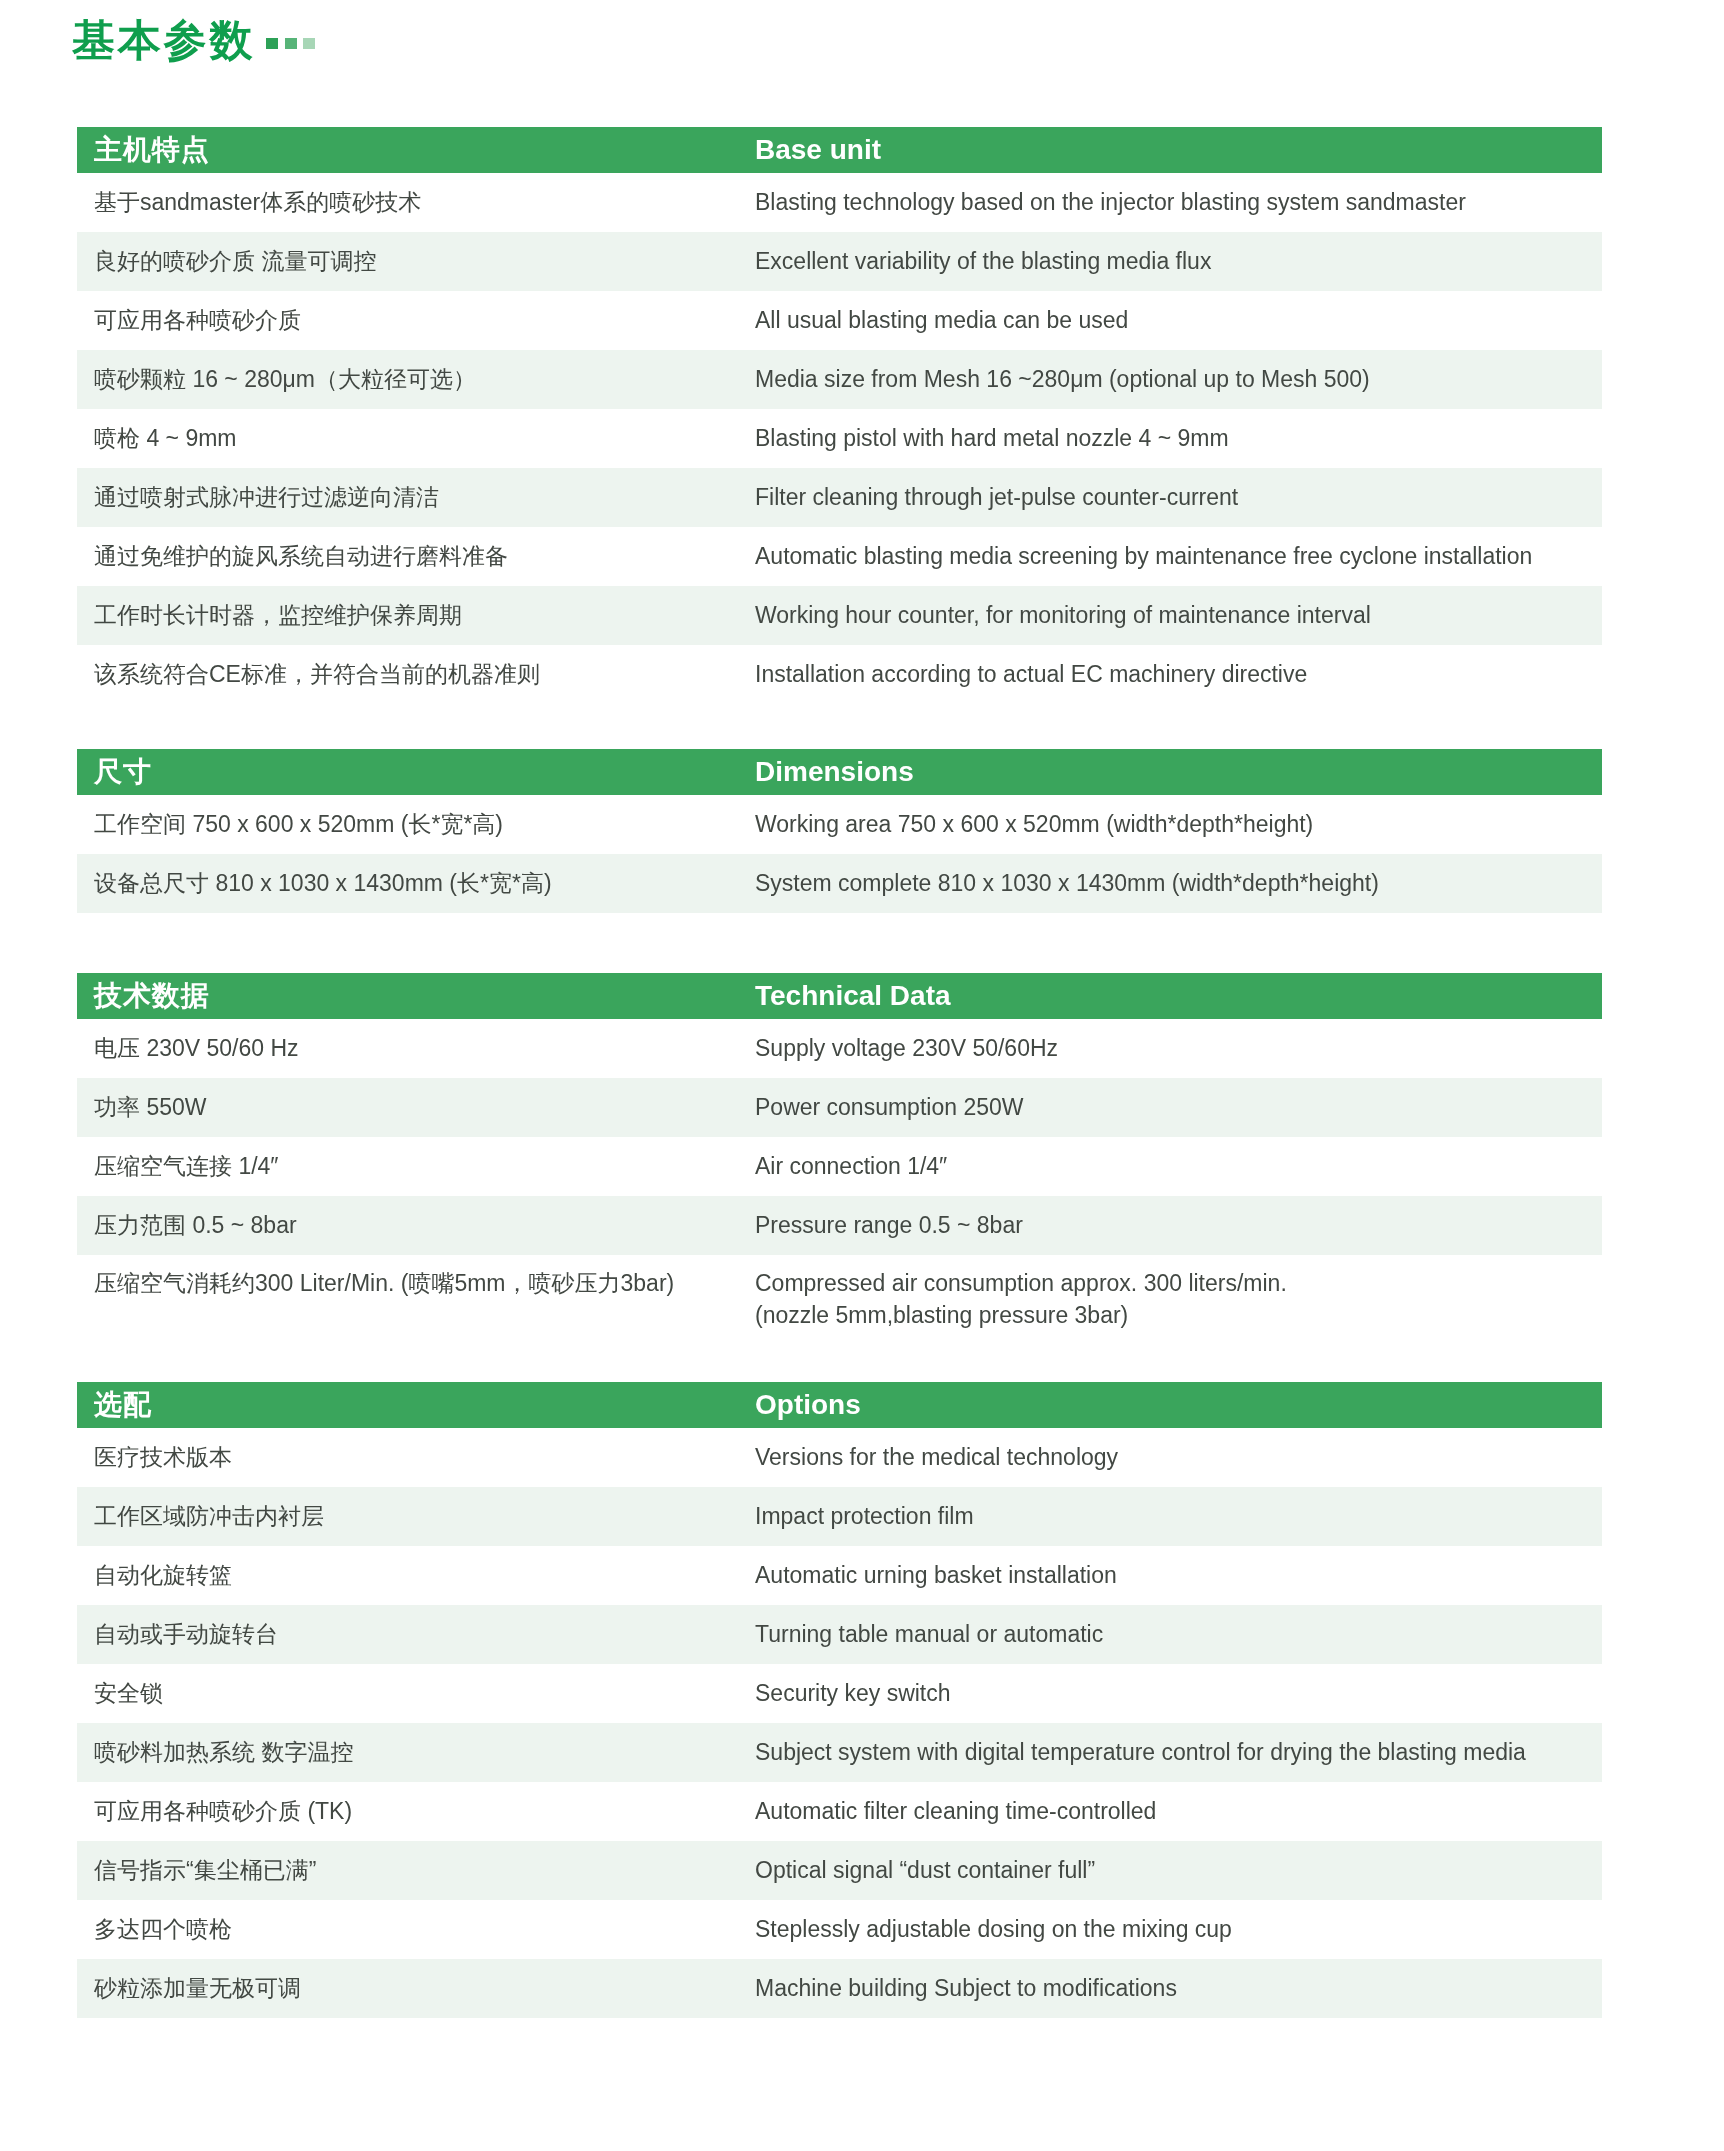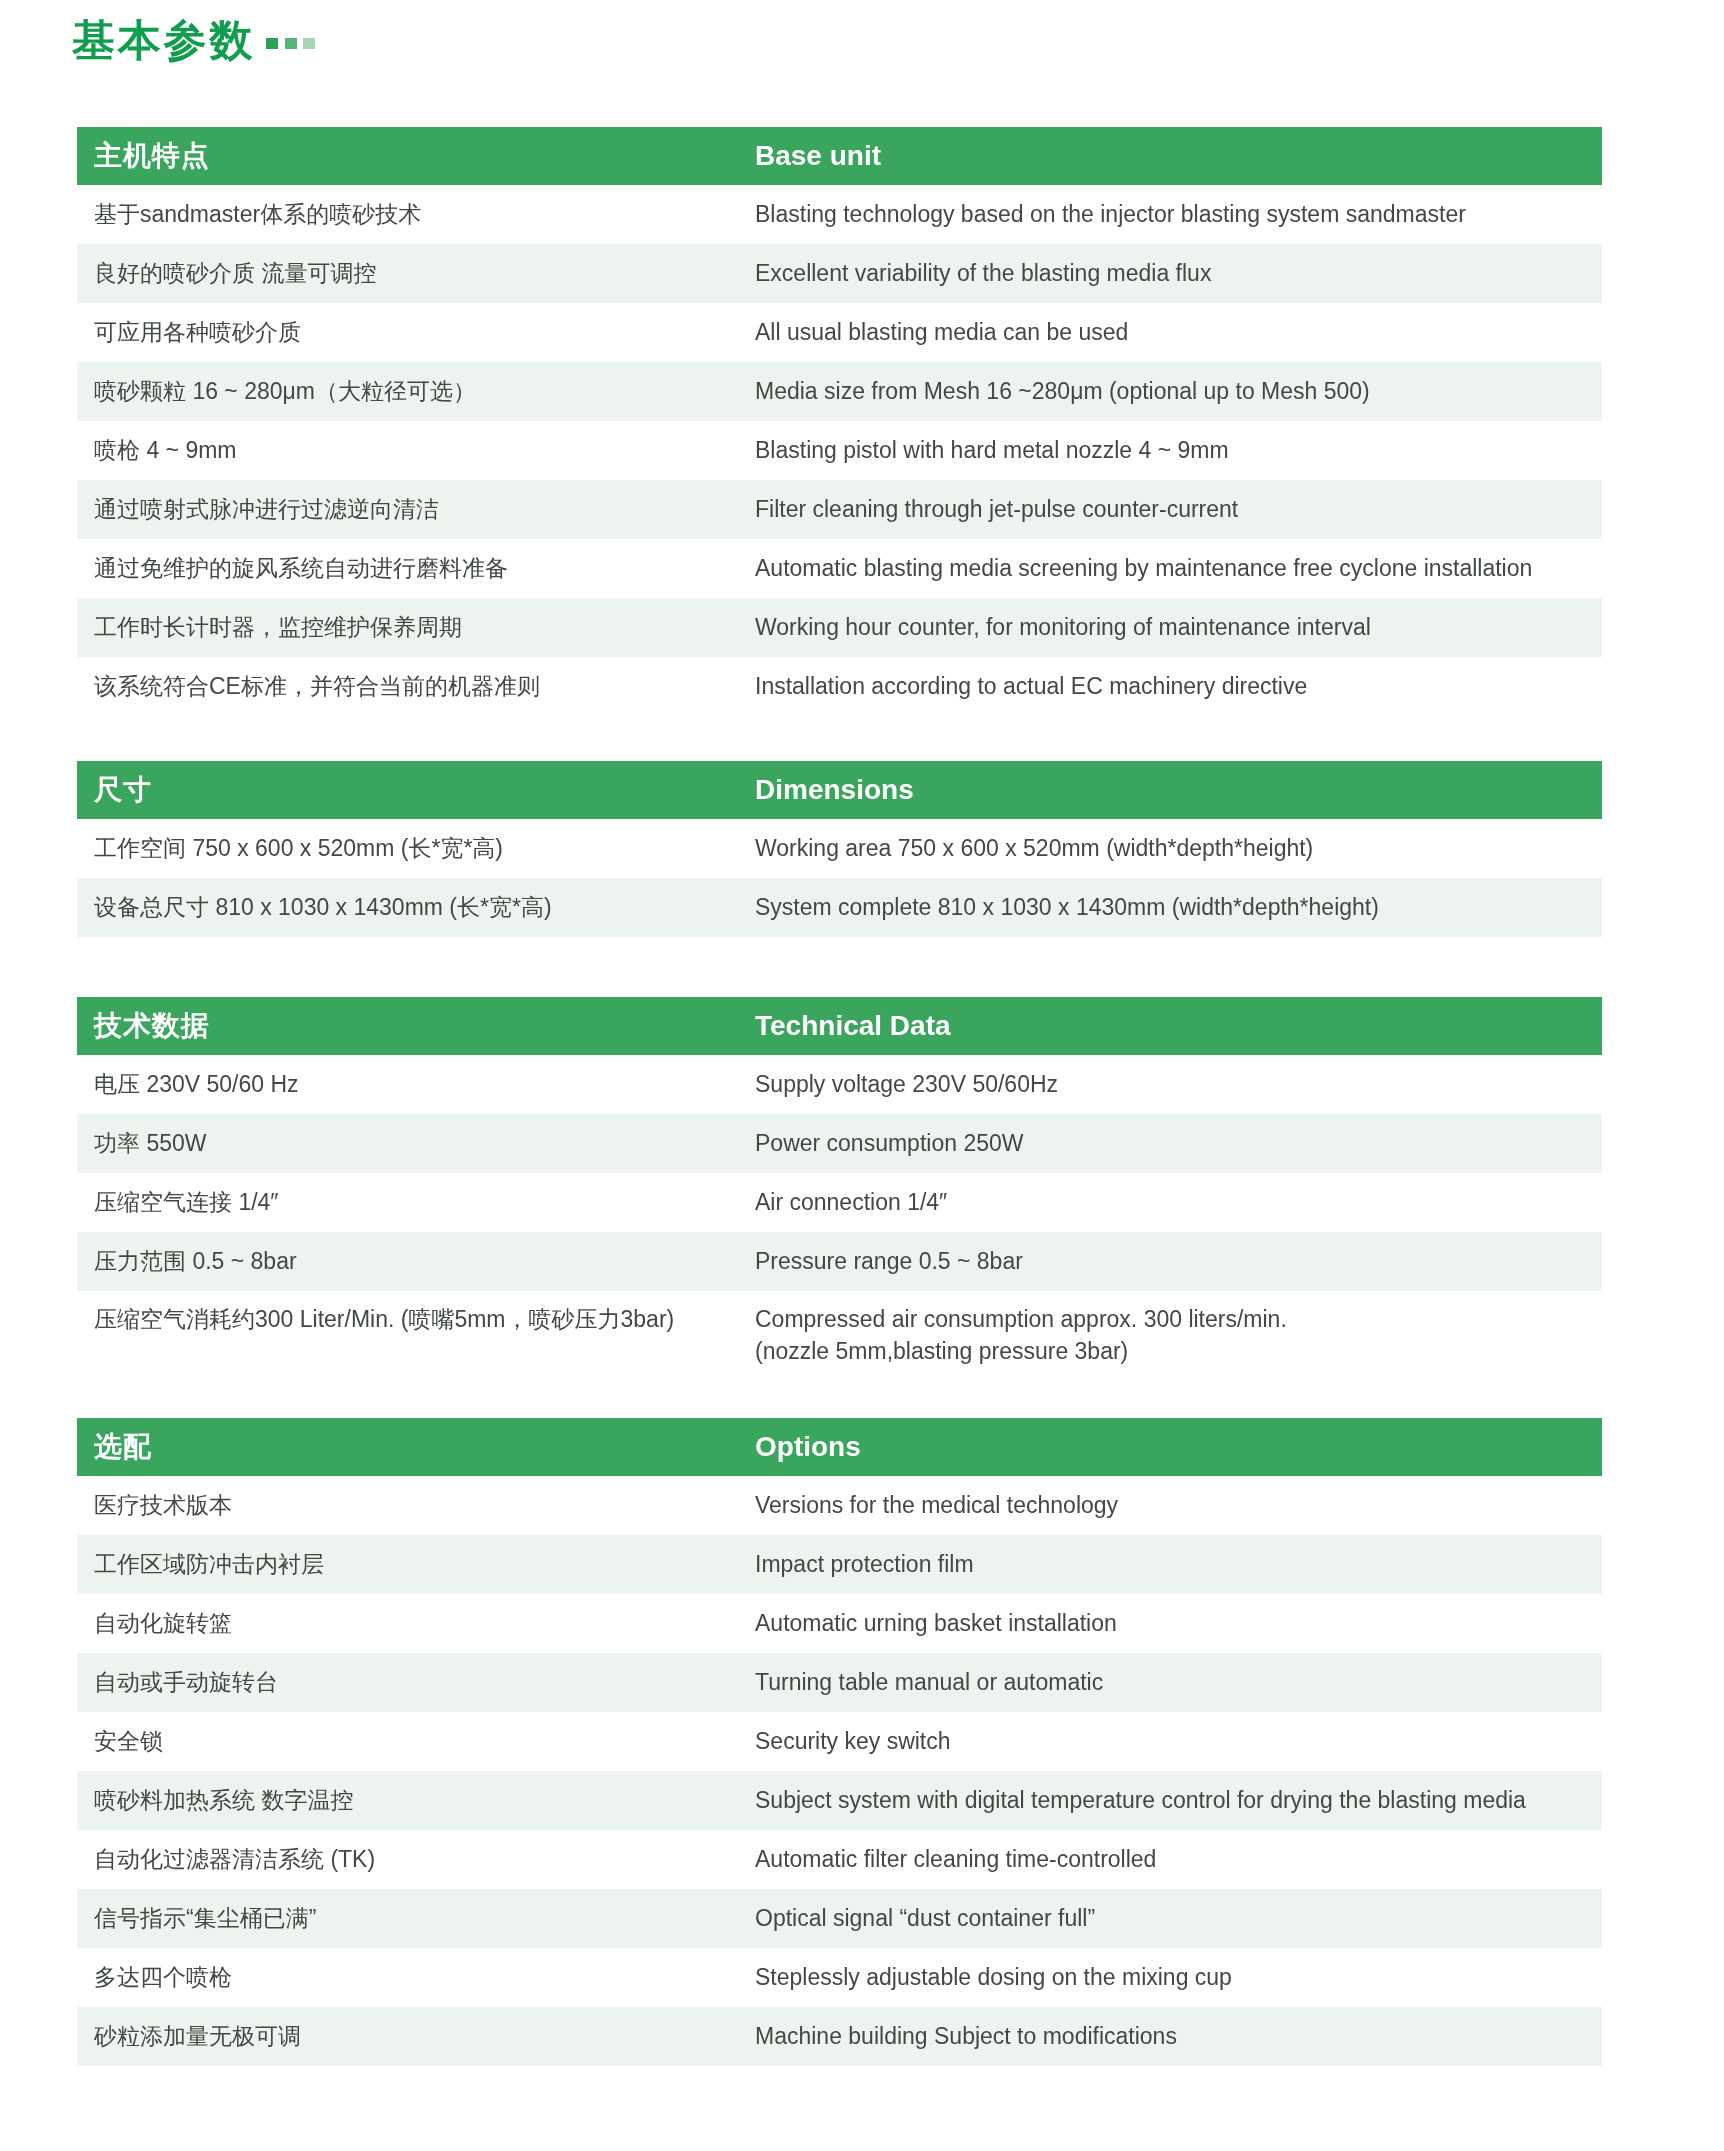--- a/index.html
+++ b/index.html
@@ -45,21 +45,21 @@
     position: absolute;
     left: 77px;
     top: 127px;
     width: 1525px;
   }
   .spec-section { margin-bottom: 45px; }
   .spec-section:nth-child(2) { margin-bottom: 60px; }
   .spec-section:nth-child(3) { margin-bottom: 34px; }
   .spec-section:nth-child(4) { margin-bottom: 0; }
   .section-header {
-    height: 58px;
+    height: 46px;
     background: var(--header-green, #3aa55c);
     display: grid;
     grid-template-columns: 678px 1fr;
     align-items: center;
     color: var(--header-text, #ffffff);
     font-size: 28px;
     font-weight: 700;
   }
   .section-header .cell.zh { padding-left: 17px; letter-spacing: 0.9px; }
   .section-header .cell.en { padding-left: 0; }
@@ -230,21 +230,21 @@
     <div class="cell zh">安全锁</div>
     <div class="cell en">Security key switch</div>
   </div>
 
   <div class="row">
     <div class="cell zh">喷砂料加热系统 数字温控</div>
     <div class="cell en">Subject system with digital temperature control for drying the blasting media</div>
   </div>
 
   <div class="row">
-    <div class="cell zh">自动化过滤器清洁系统 (TK)</div>
+    <div class="cell zh">可应用各种喷砂介质 (TK)</div>
     <div class="cell en">Automatic filter cleaning time-controlled</div>
   </div>
 
   <div class="row">
     <div class="cell zh">信号指示“集尘桶已满”</div>
     <div class="cell en">Optical signal “dust container full”</div>
   </div>
 
   <div class="row">
     <div class="cell zh">多达四个喷枪</div>

